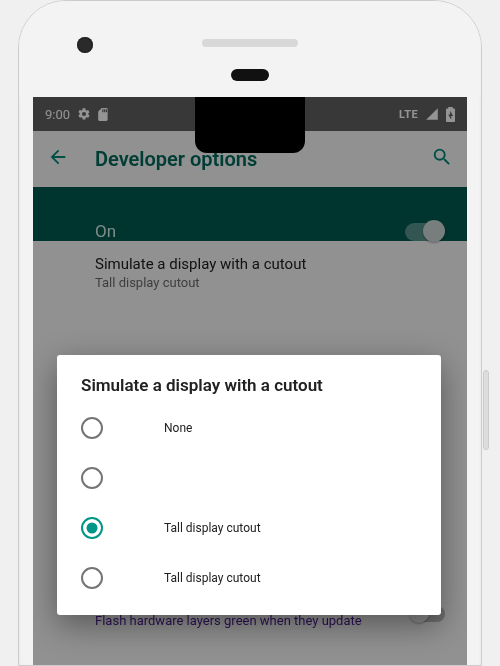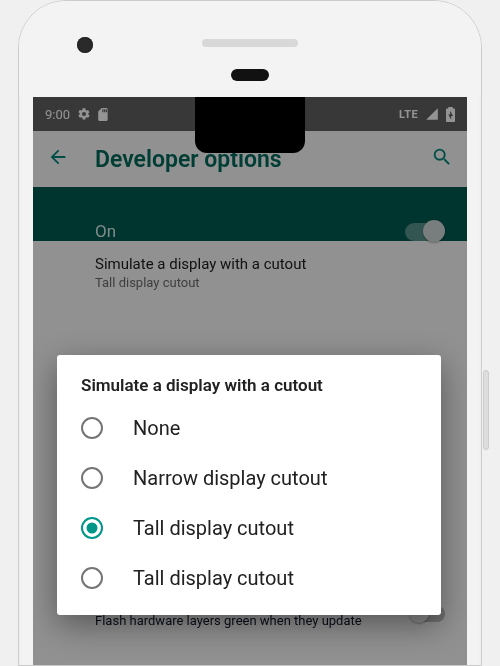--- a/index.html
+++ b/index.html
@@ -110,21 +110,21 @@
     height: 56px;
     background: #fafafa;
     display: flex;
     align-items: center;
     padding: 0 14px;
   }
   .back-arrow { color: #00897b; }
   .app-title {
     flex: 1;
     color: #00695c;
-    font-size: 23px;
+    font-size: 20px;
     font-weight: 600;
     margin-left: 26px;
   }
   .search-btn { color: #00897b; }
   .master-toggle {
     height: 54px;
     background: #005b50;
     display: flex;
     align-items: flex-end;
     padding: 0 24px 0 62px;
@@ -153,21 +153,21 @@
     padding: 14px 24px 14px 62px;
     background: #fafafa;
   }
   .list-item .li-title { font-size: 15px; color: #212121; }
   .list-item .li-sub { font-size: 13px; color: #6c6c6c; margin-top: 2px; }
   .spacer { height: 300px; background: #fafafa; }
   .partial-item {
     padding: 8px 64px 14px 62px;
     background: #fafafa;
     font-size: 13px;
-    color: #0f172a;
+    color: #4c1d95;
     line-height: 1.35;
     position: relative;
   }
   .partial-switch {
     position: absolute;
     right: 22px;
     top: 2px;
     width: 34px;
     height: 16px;
     background: #bdbdbd;
@@ -227,21 +227,21 @@
     content: "";
     position: absolute;
     left: 50%;
     top: 50%;
     width: 11px;
     height: 11px;
     background: #009688;
     border-radius: 50%;
     transform: translate(-50%, -50%);
   }
-  .radio-label { font-size: 20px; color: #212121; }
+  .radio-label { font-size: 12px; color: #212121; margin-left: 31px; }
 </style>
 </head>
 <body>
 
 <div class="device-frame">
   <div class="bezel-top">
     <div class="camera-dot"></div>
     <div class="speaker-slit"></div>
     <div class="sensor-pill"></div>
   </div>
@@ -320,21 +320,20 @@
 
     <div class="dialog">
       <div class="dialog-title">Simulate a display with a cutout</div>
 
       <div class="radio-row">
         <div class="radio"></div>
         <span class="radio-label">None</span>
       </div>
       <div class="radio-row">
         <div class="radio"></div>
-        <span class="radio-label">Narrow display cutout</span>
       </div>
       <div class="radio-row">
         <div class="radio selected"></div>
         <span class="radio-label">Tall display cutout</span>
       </div>
       <div class="radio-row">
         <div class="radio"></div>
         <span class="radio-label">Tall display cutout</span>
       </div>
     </div>

